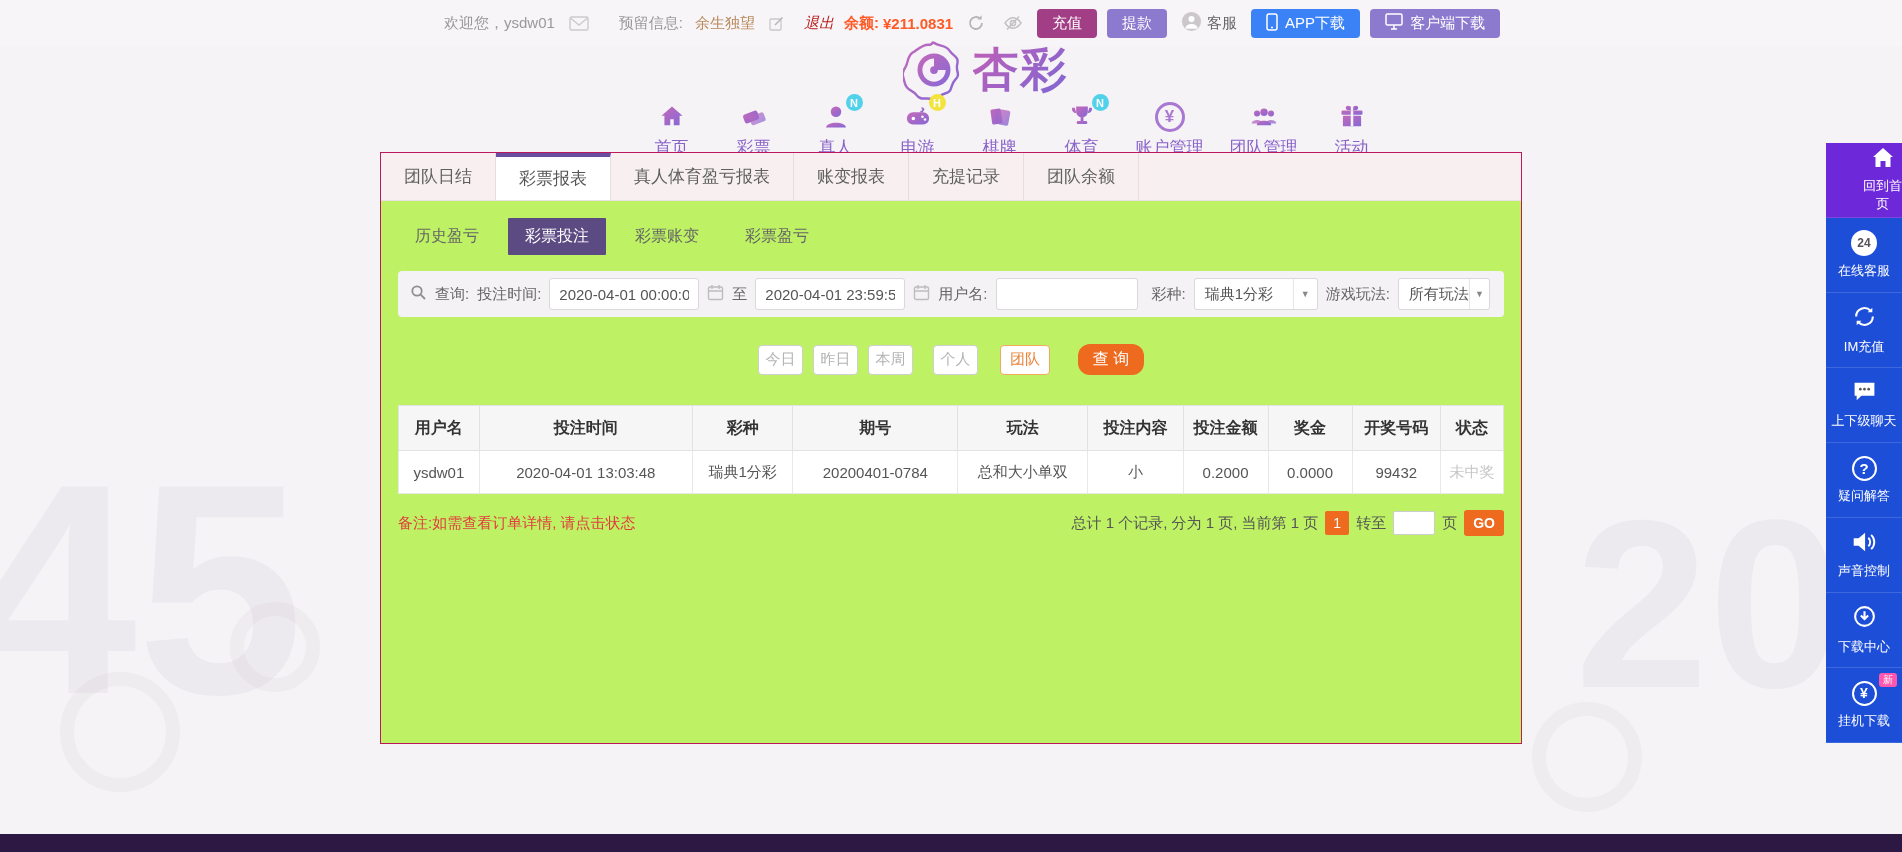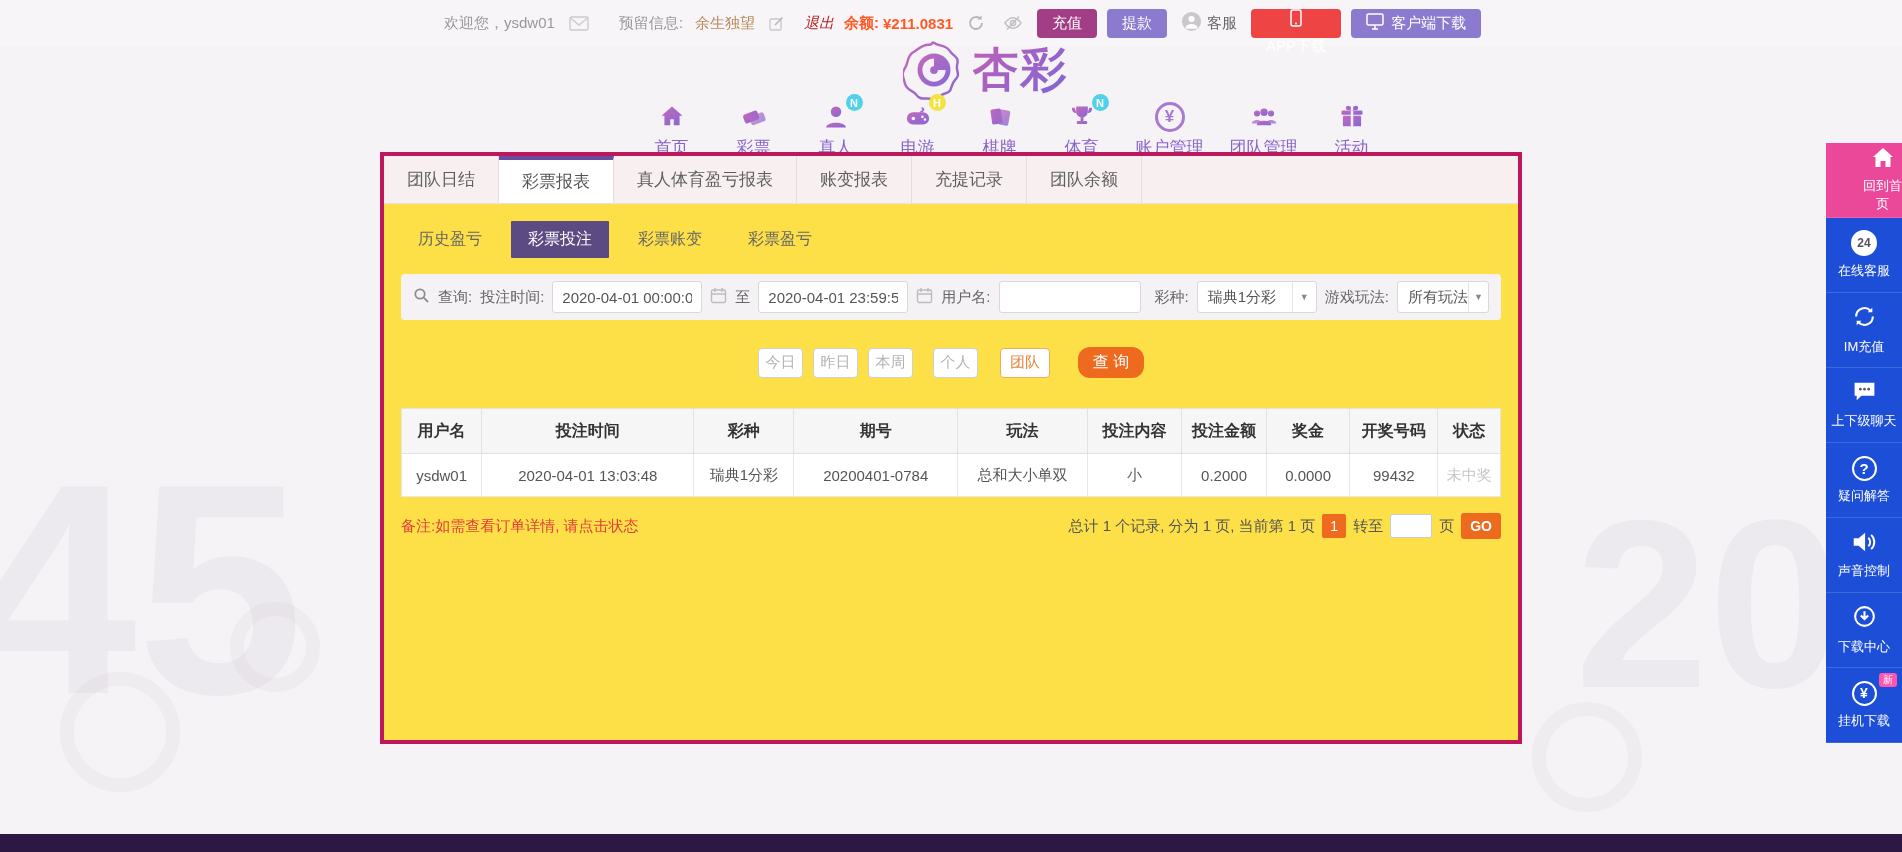--- a/index.html
+++ b/index.html
@@ -22,21 +22,21 @@
   .topbar { height:46px; display:flex; align-items:center; position:relative; z-index:2; background:#f7f5f7; }
   .topbar-inner { width:1142px; margin:0 auto; padding:0 64px; display:flex; align-items:center; gap:10px; font-size:15px; color:#999; white-space:nowrap; }
   .reserved-value { color:#b98a5e; margin-left:2px; }
   .logout { font-style:italic; color:#b91c1c; margin-left:6px; cursor:pointer; }
   .balance-group { margin-left:auto; display:flex; align-items:center; gap:4px; }
   .balance-label, .balance-value { color:#ff5a26; font-weight:bold; font-size:15px; }
   .icon-btn { display:inline-flex; align-items:center; margin:0 4px; cursor:pointer; }
   .tb-btn { height:29px; padding:0 15px; border:none; border-radius:4px; color:#fff; font-size:15px; display:inline-flex; align-items:center; gap:7px; cursor:pointer; font-family:inherit; }
   .btn-recharge { background:#a23e85; }
   .btn-withdraw { background:#8b7ace; }
-  .btn-app      { background:#ef4444;flex-direction:column; }
+  .btn-app      { background:#3b82f6; }
   .btn-client   { background:#8b7ace; }
   .service-link { display:inline-flex; align-items:center; gap:5px; color:#666; cursor:pointer; margin:0 4px; }
 
   
   .header { height:106px; display:flex; align-items:center; position:relative; z-index:2; }
   .header-inner { width:1142px; margin:0 auto; padding-left:69px; display:flex; align-items:center;flex-direction:column; }
   .logo { display:flex; align-items:center; gap:8px; cursor:pointer; }
   .logo-emblem { width:62px; height:62px; }
   .logo-text {
     font-size:46px; font-weight:bold; letter-spacing:2px;
@@ -45,21 +45,21 @@
   }
   .nav { display:flex; align-items:flex-start; gap:26px; margin-left:52px; }
   .nav-item { display:flex; flex-direction:column; align-items:center; gap:3px; font-size:17px; color:#8a63c9; cursor:pointer; position:relative; min-width:56px; }
   .nav-icon { height:32px; display:flex; align-items:center; justify-content:center; position:relative; }
   .nav-badge { position:absolute; top:-7px; right:-11px; width:17px; height:17px; border-radius:50%; font-size:11px; font-weight:bold; color:#fff; display:flex; align-items:center; justify-content:center; }
   .badge-n { background:#52d2ea; }
   .badge-h { background:#f2e43d; color:#fff; }
   .coin-icon { width:30px; height:30px; border:3px solid #a878d2; border-radius:50%; color:#a878d2; font-weight:bold; font-size:17px; display:flex; align-items:center; justify-content:center; }
 
   
-  .panel { width:1142px; margin:0 auto; background:#fde047; border:4px solid #be185d; min-height:592px; position:relative; z-index:2; }
+  .panel { width:1142px; margin:0 auto; background:#bef264; border:1px solid #be185d; min-height:592px; position:relative; z-index:2; }
   .tabbar { height:48px; background:#f8f0f0; border-bottom:1px solid #eadfe2; display:flex; }
   .tab { padding:0 23px; line-height:48px; font-size:17px; color:#5f5f5f; border-right:1px solid #e7dcdf; cursor:pointer; }
   .tab.active { background:#fff; border-top:4px solid #6a4da0; line-height:44px; color:#555; }
 
   .subtabs { display:flex; gap:12px; padding:17px 17px 8px; }
   .subtab { padding:8px 17px; font-size:16px; color:#666; cursor:pointer; border-radius:1px; }
   .subtab.active { background:#5c4a83; color:#fff; }
 
   .searchbar { margin:8px 17px 0; background:#f4f2f4; border-radius:4px; height:46px; display:flex; align-items:center; padding:0 12px; gap:8px; font-size:15px; color:#666; white-space:nowrap; }
   .input { height:32px; border:1px solid #d9d9d9; border-radius:3px; background:#fff; padding:0 9px; font-size:15px; color:#555; font-family:inherit; }
@@ -84,21 +84,21 @@
   .foot-row { display:flex; align-items:center; margin:16px 17px 20px; }
   .note { color:#e23d3d; font-size:15px; }
   .pagination { margin-left:auto; display:flex; align-items:center; gap:7px; font-size:15px; color:#555; }
   .page-box { width:24px; height:24px; background:#ed6a1e; color:#fff; display:flex; align-items:center; justify-content:center; font-size:14px; border-radius:2px; cursor:pointer; }
   .page-input { width:42px; height:24px; border:1px solid #ccc; border-radius:2px; }
   .go-btn { height:26px; padding:0 9px; background:#ed6a1e; color:#fff; border:none; border-radius:3px; font-size:14px; font-weight:bold; cursor:pointer; font-family:inherit; }
 
   
   .sidebar { position:absolute; top:143px; right:0; width:76px; z-index:5; }
   .side-item { height:75px; background:#1d4ed8; display:flex; flex-direction:column; align-items:center; justify-content:center; gap:6px; color:#fff; font-size:13px; border-bottom:1px solid rgba(255,255,255,0.14); cursor:pointer; position:relative; text-align:center; }
-  .side-item.first { background:#ec4899;padding-left:37px; }
+  .side-item.first { background:#6d28d9;padding-left:37px; }
   .circle24 { width:26px; height:26px; border-radius:50%; background:#fff; color:#57525a; font-size:12px; font-weight:bold; display:flex; align-items:center; justify-content:center; }
   .circleQ  { width:25px; height:25px; border-radius:50%; border:2px solid #fff; color:#fff; font-size:15px; font-weight:bold; display:flex; align-items:center; justify-content:center; }
   .circleY  { width:25px; height:25px; border-radius:50%; border:2px solid #fff; color:#fff; font-size:14px; font-weight:bold; display:flex; align-items:center; justify-content:center; }
   .badge-new { position:absolute; top:5px; right:5px; background:#ff57b0; color:#fff; font-size:10px; line-height:1; padding:2px 4px; border-radius:3px; }
 
   
   .footer { position:absolute; bottom:0; left:0; width:1902px; height:18px; background:#2c1843; z-index:3; }
 </style>
 </head>
 <body>

